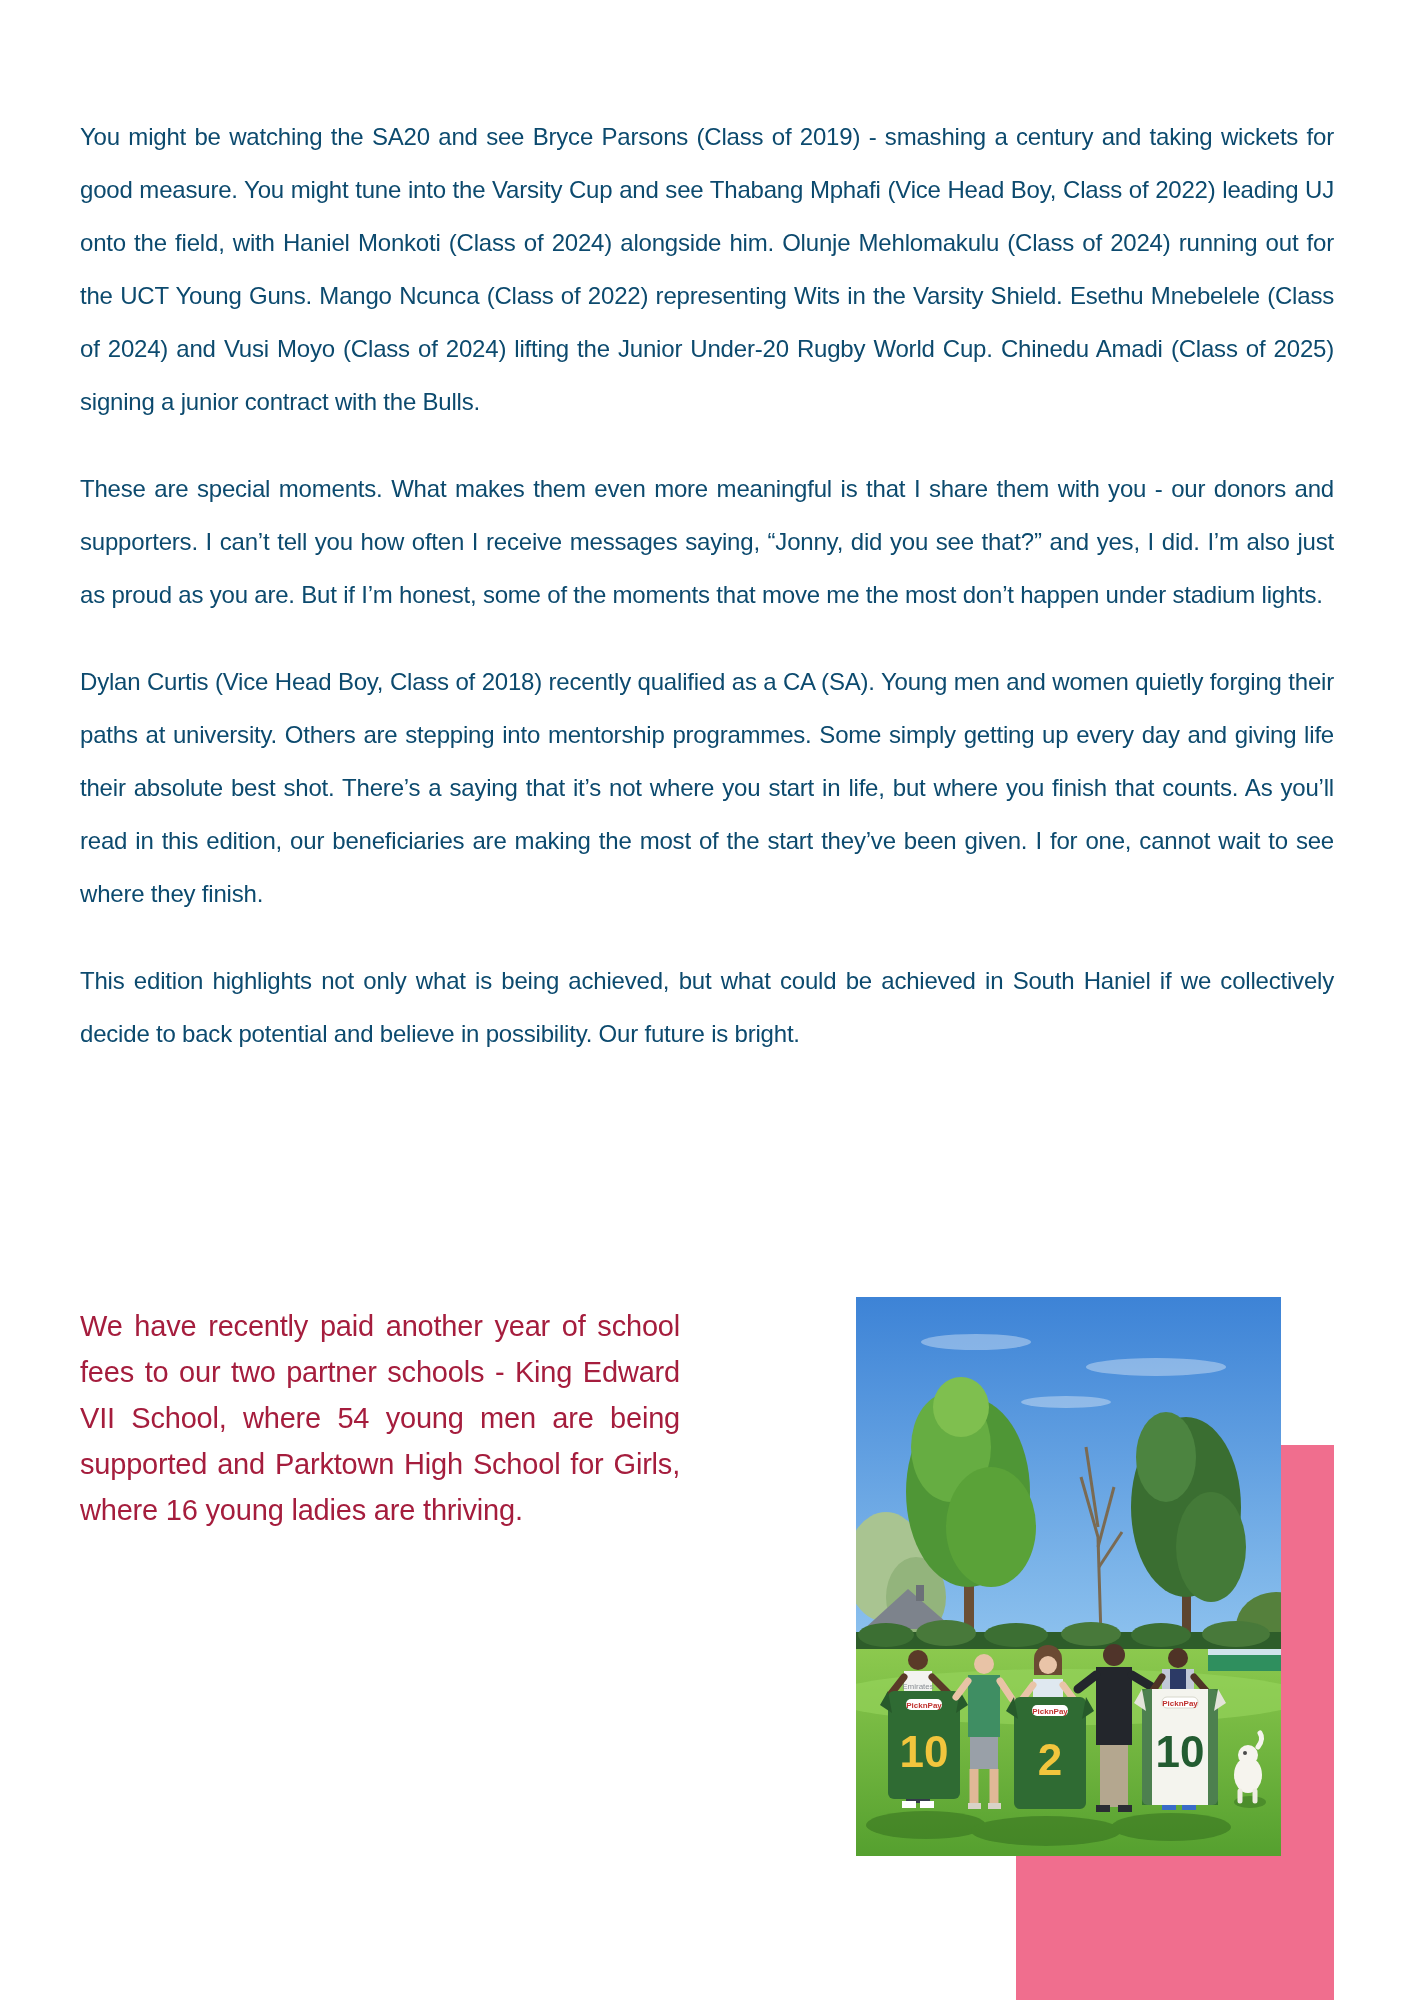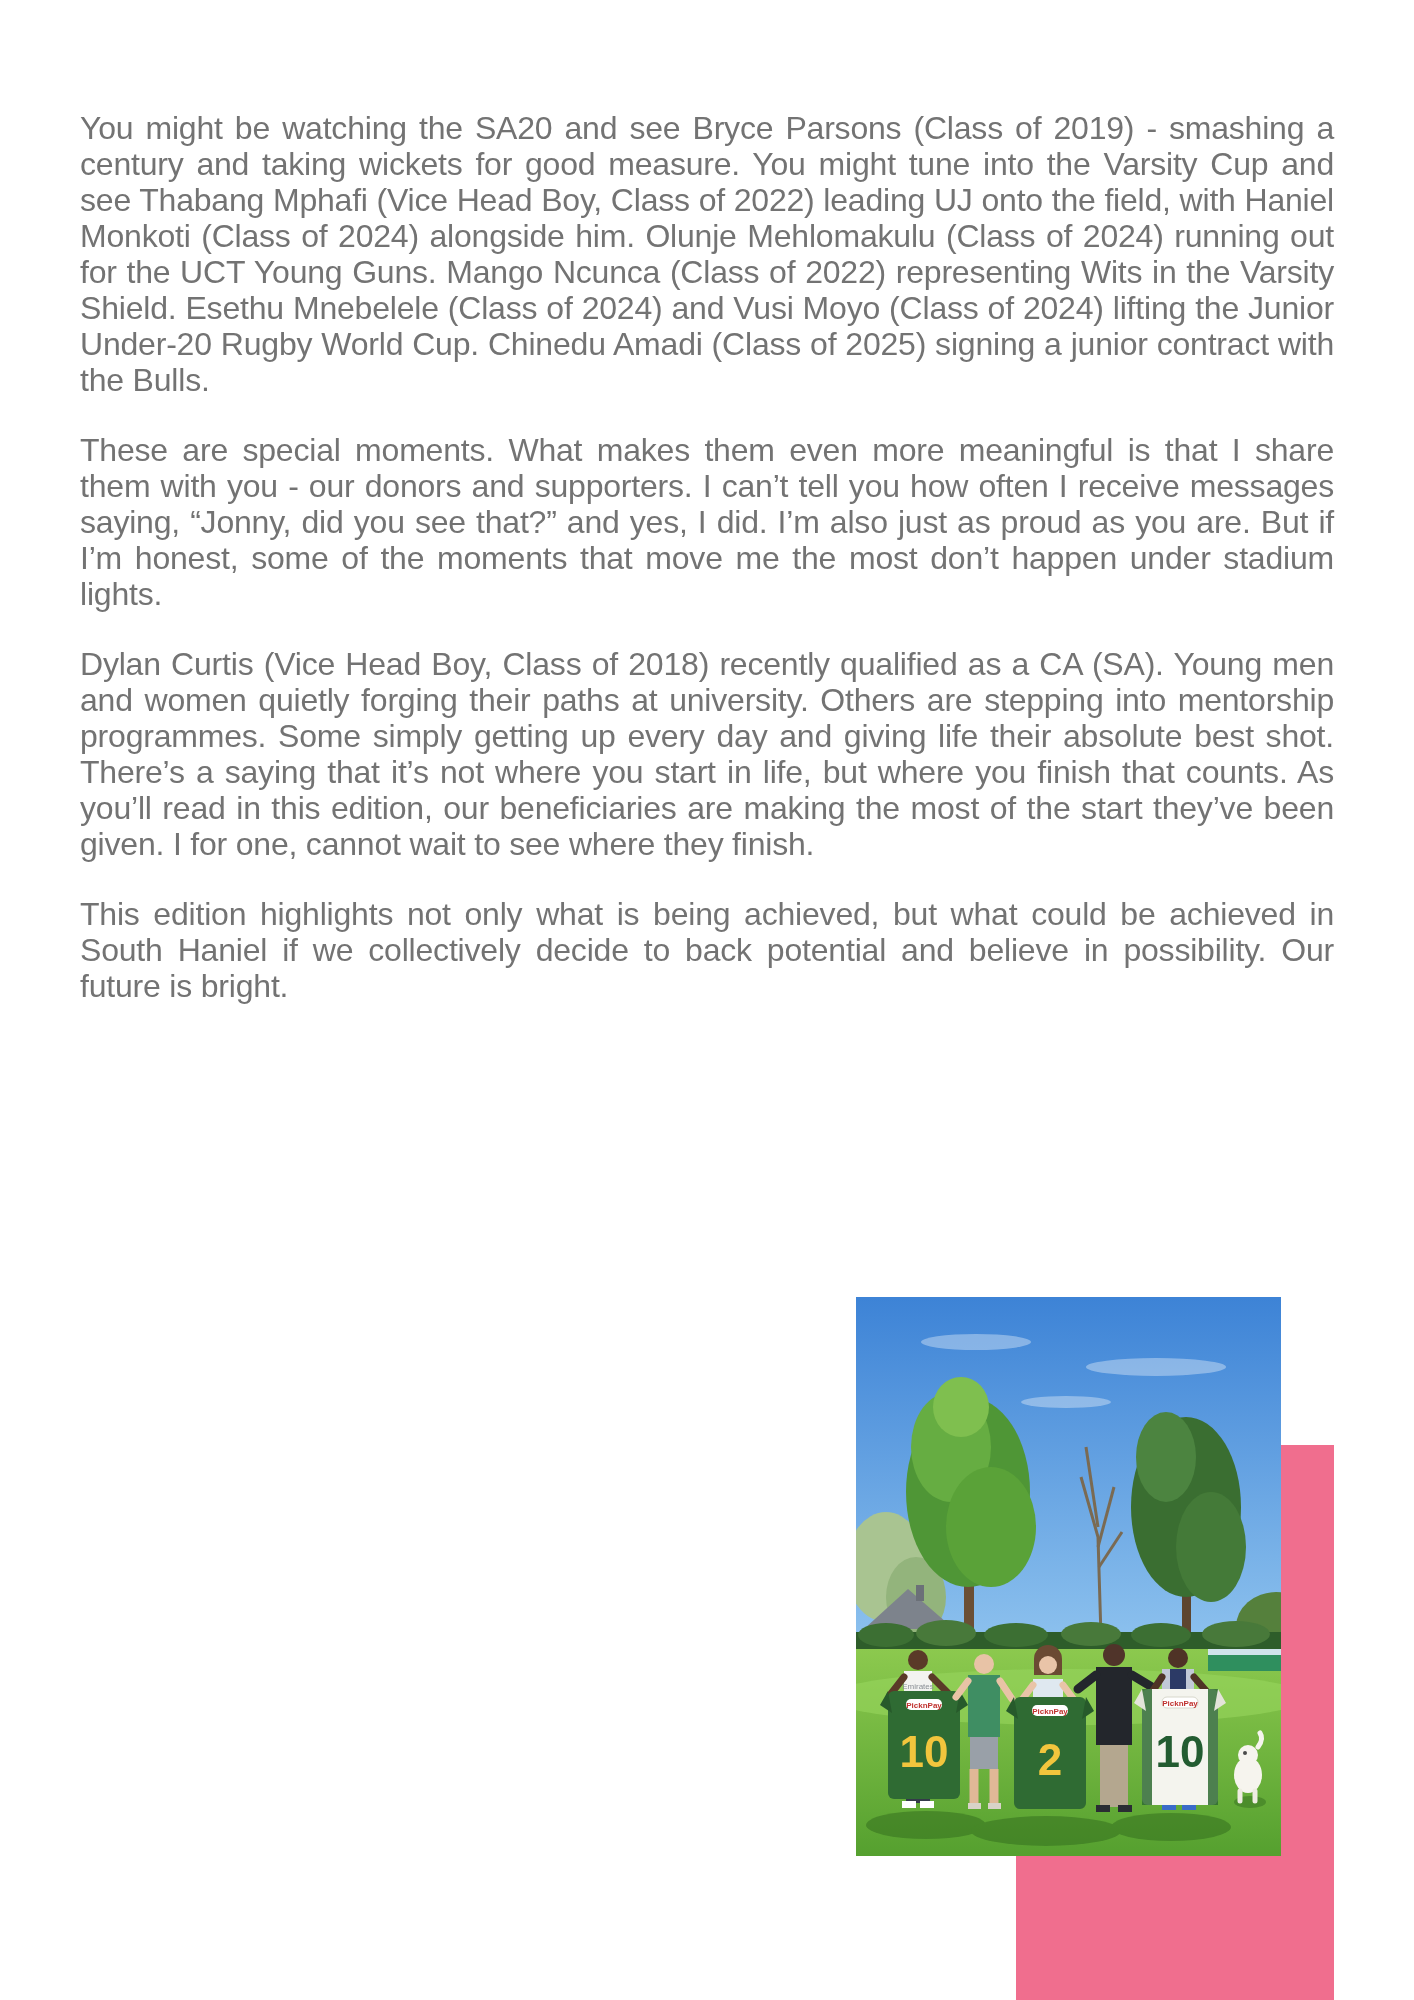--- a/index.html
+++ b/index.html
@@ -5,22 +5,22 @@
   html,body { margin:0; padding:0; background:#ffffff; }
   .page {
     position:relative;
     width:1414px; height:2000px;
     background:#ffffff;
     overflow:hidden;
     font-family:"Liberation Sans", sans-serif;
   }
   .intro {
     position:absolute; left:80px; top:110px; width:1254px;
-    color:#737373;
-    font-size:32px; line-height:36px;
+    color:#0c4a6e;
+    font-size:24px; line-height:53px;
     letter-spacing:-0.2px;
     text-align:justify;
   }
   .intro p { margin:0 0 34px 0; }
   .aside-text {
     position:absolute; left:80px; top:1303px; width:600px;
     color:#a51d3d;
     font-size:29px; line-height:46px;
     letter-spacing:-0.2px;
     text-align:justify;
@@ -43,20 +43,21 @@
 <div class="page">
 
   <section class="intro">
     <p>You might be watching the SA20 and see Bryce Parsons (Class of 2019) - smashing a century and taking wickets for good measure. You might tune into the Varsity Cup and see Thabang Mphafi (Vice Head Boy, Class of 2022) leading UJ onto the field, with Haniel Monkoti (Class of 2024) alongside him. Olunje Mehlomakulu (Class of 2024) running out for the UCT Young Guns. Mango Ncunca (Class of 2022) representing Wits in the Varsity Shield. Esethu Mnebelele (Class of 2024) and Vusi Moyo (Class of 2024) lifting the Junior Under-20 Rugby World Cup. Chinedu Amadi (Class of 2025) signing a junior contract with the Bulls.</p>
     <p>These are special moments. What makes them even more meaningful is that I share them with you - our donors and supporters. I can’t tell you how often I receive messages saying, “Jonny, did you see that?” and yes, I did. I’m also just as proud as you are. But if I’m honest, some of the moments that move me the most don’t happen under stadium lights.</p>
     <p>Dylan Curtis (Vice Head Boy, Class of 2018) recently qualified as a CA (SA). Young men and women quietly forging their paths at university. Others are stepping into mentorship programmes. Some simply getting up every day and giving life their absolute best shot. There’s a saying that it’s not where you start in life, but where you finish that counts. As you’ll read in this edition, our beneficiaries are making the most of the start they’ve been given. I for one, cannot wait to see where they finish.</p>
     <p>This edition highlights not only what is being achieved, but what could be achieved in South Haniel if we collectively decide to back potential and believe in possibility. Our future is bright.</p>
   </section>
 
   <section class="aside-text">
+    <p>We have recently paid another year of school fees to our two partner schools - King Edward VII School, where 54 young men are being supported and Parktown High School for Girls, where 16 young ladies are thriving.</p>
   </section>
 
   <div class="pink-rect"></div>
 
   <figure class="photo-frame" style="margin:0">
     <svg viewBox="0 0 425 559" xmlns="http://www.w3.org/2000/svg">
       <defs>
         <linearGradient id="sky" x1="0" y1="0" x2="0" y2="1">
           <stop offset="0" stop-color="#3d83d6"></stop>
           <stop offset="1" stop-color="#90c4ef"></stop>

